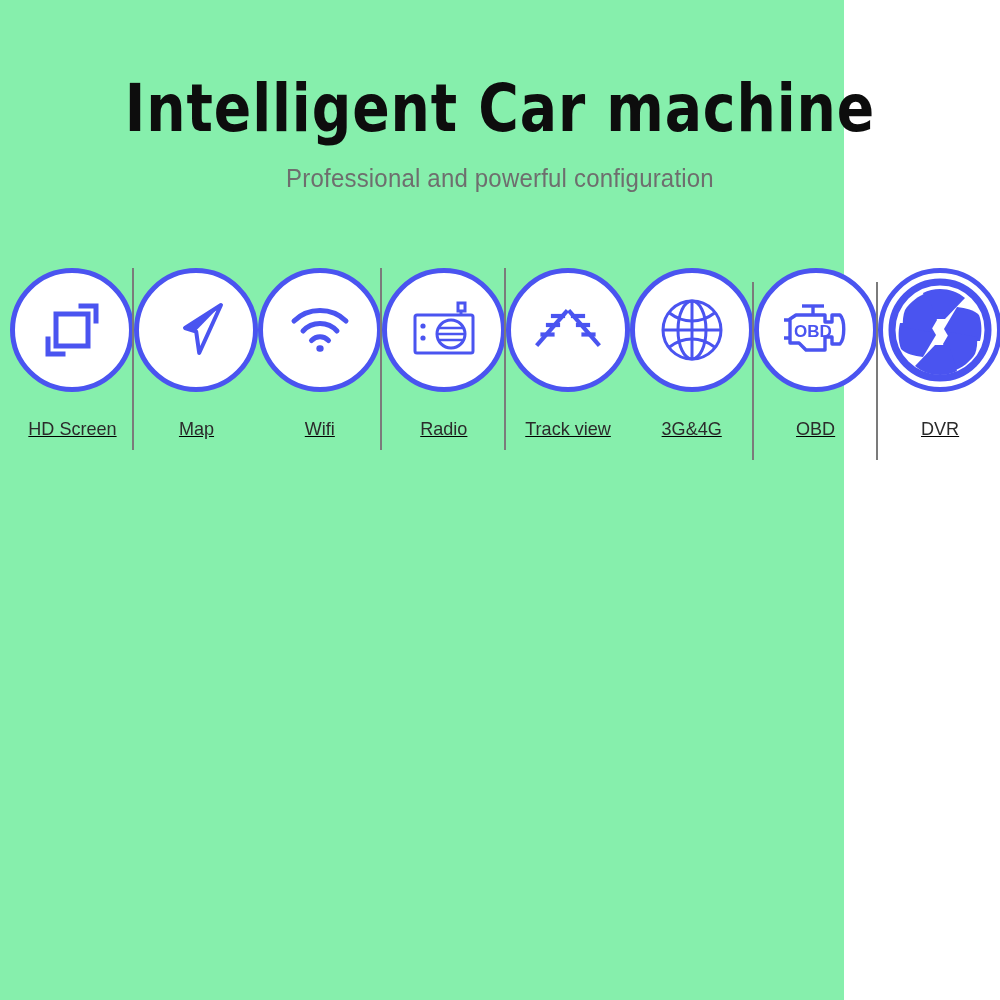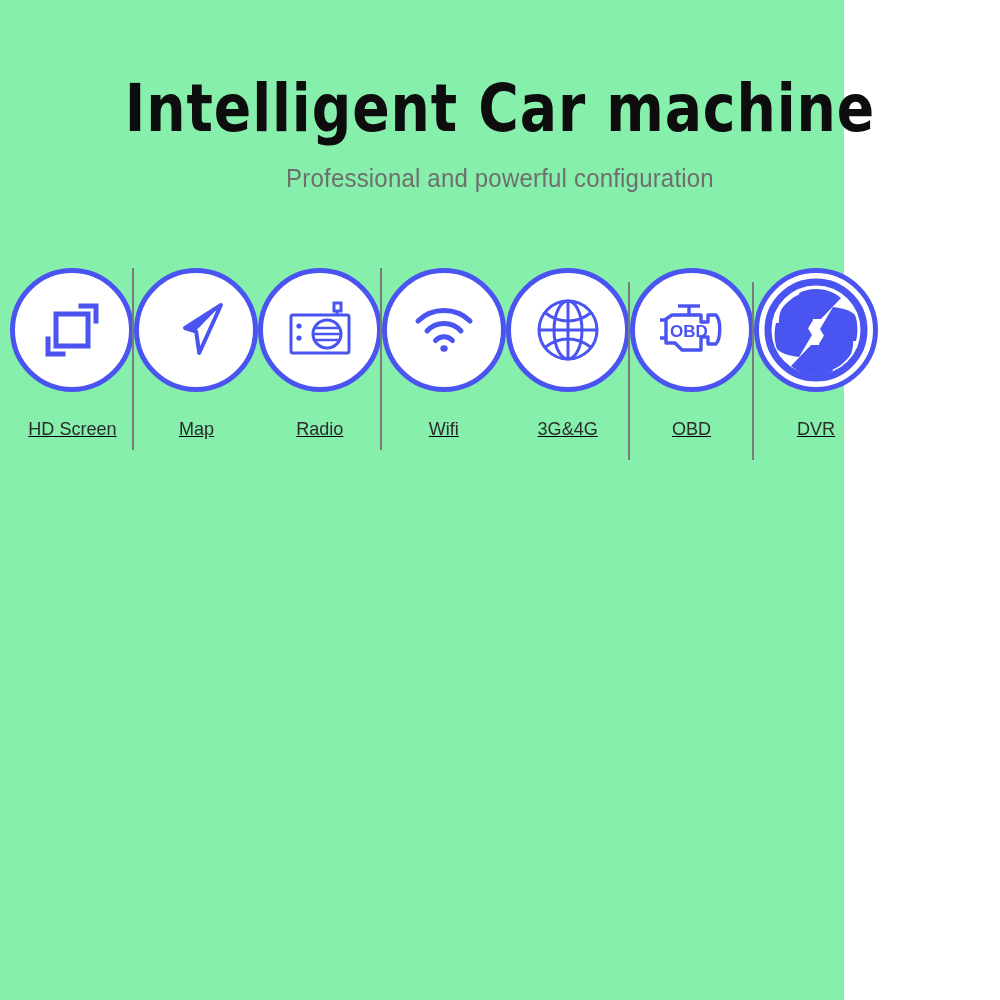--- a/index.html
+++ b/index.html
@@ -158,48 +158,65 @@
 
     </div>
 
     <div class="row row2">
 
 
 
       <div class="cell">
         <div class="circle">
           <span>
+            <svg width="64" height="50" viewBox="0 0 64 50" fill="none" stroke="#4a54f0" stroke-linecap="round">
+              <path d="M6 16 C20 2 44 2 58 16" stroke-width="5"></path>
+              <path d="M15 26 C24 16 40 16 49 26" stroke-width="5"></path>
+              <path d="M23.5 35.5 C28.5 30.5 35.5 30.5 40.5 35.5" stroke-width="5"></path>
+              <path d="M31.6 43.5 L32.4 43.5" stroke-width="6.5"></path>
+            </svg>
+          </span>
+        </div>
+        <div class="label">Wifi</div>
+      </div>
+
+      <div class="cell">
+        <div class="circle">
+          <span>
             <svg width="70" height="58" viewBox="0 0 70 58" fill="none" stroke="#4a54f0" stroke-width="3">
               <rect x="49" y="2" width="7" height="8"></rect>
               <path d="M52 10 L52 14" stroke-width="3"></path>
               <rect x="6" y="14" width="58" height="38" rx="2"></rect>
               <circle cx="14" cy="25" r="2.6" fill="#4a54f0" stroke="none"></circle>
               <circle cx="14" cy="37" r="2.6" fill="#4a54f0" stroke="none"></circle>
               <circle cx="42" cy="33" r="14"></circle>
               <path d="M29.5 27 L54.5 27 M28.2 33 L55.8 33 M29.5 39 L54.5 39" stroke-width="2.6"></path>
             </svg>
           </span>
         </div>
         <div class="label">Radio</div>
       </div>
 
       <div class="cell">
         <div class="circle">
           <span>
-            <svg width="64" height="50" viewBox="0 0 64 50" fill="none" stroke="#4a54f0" stroke-linecap="round">
-              <path d="M6 16 C20 2 44 2 58 16" stroke-width="5"></path>
-              <path d="M15 26 C24 16 40 16 49 26" stroke-width="5"></path>
-              <path d="M23.5 35.5 C28.5 30.5 35.5 30.5 40.5 35.5" stroke-width="5"></path>
-              <path d="M31.6 43.5 L32.4 43.5" stroke-width="6.5"></path>
-            </svg>
-          </span>
-        </div>
-        <div class="label">Wifi</div>
-      </div>
-
+            <svg width="72" height="46" viewBox="0 0 72 46" fill="none" stroke="#4a54f0" stroke-width="4.2" stroke-linecap="square">
+              <path d="M34 5 L6 37"></path>
+              <path d="M38 5 L66 37"></path>
+              <path d="M31 9 L21 9"></path>
+              <path d="M26 18 L16 18"></path>
+              <path d="M20.5 27.5 L10.5 27.5"></path>
+              <path d="M41 9 L51 9"></path>
+              <path d="M46 18 L56 18"></path>
+              <path d="M51.5 27.5 L61.5 27.5"></path>
+            </svg>
+          </span>
+        </div>
+        <div class="label">Track view</div>
+      </div>
 
     </div>
 
     <div class="row row3">
 
       <div class="cell">
         <div class="circle">
           <span>
             <svg width="66" height="66" viewBox="0 0 66 66" fill="none" stroke="#4a54f0" stroke-width="3">
               <circle cx="33" cy="33" r="29"></circle>

